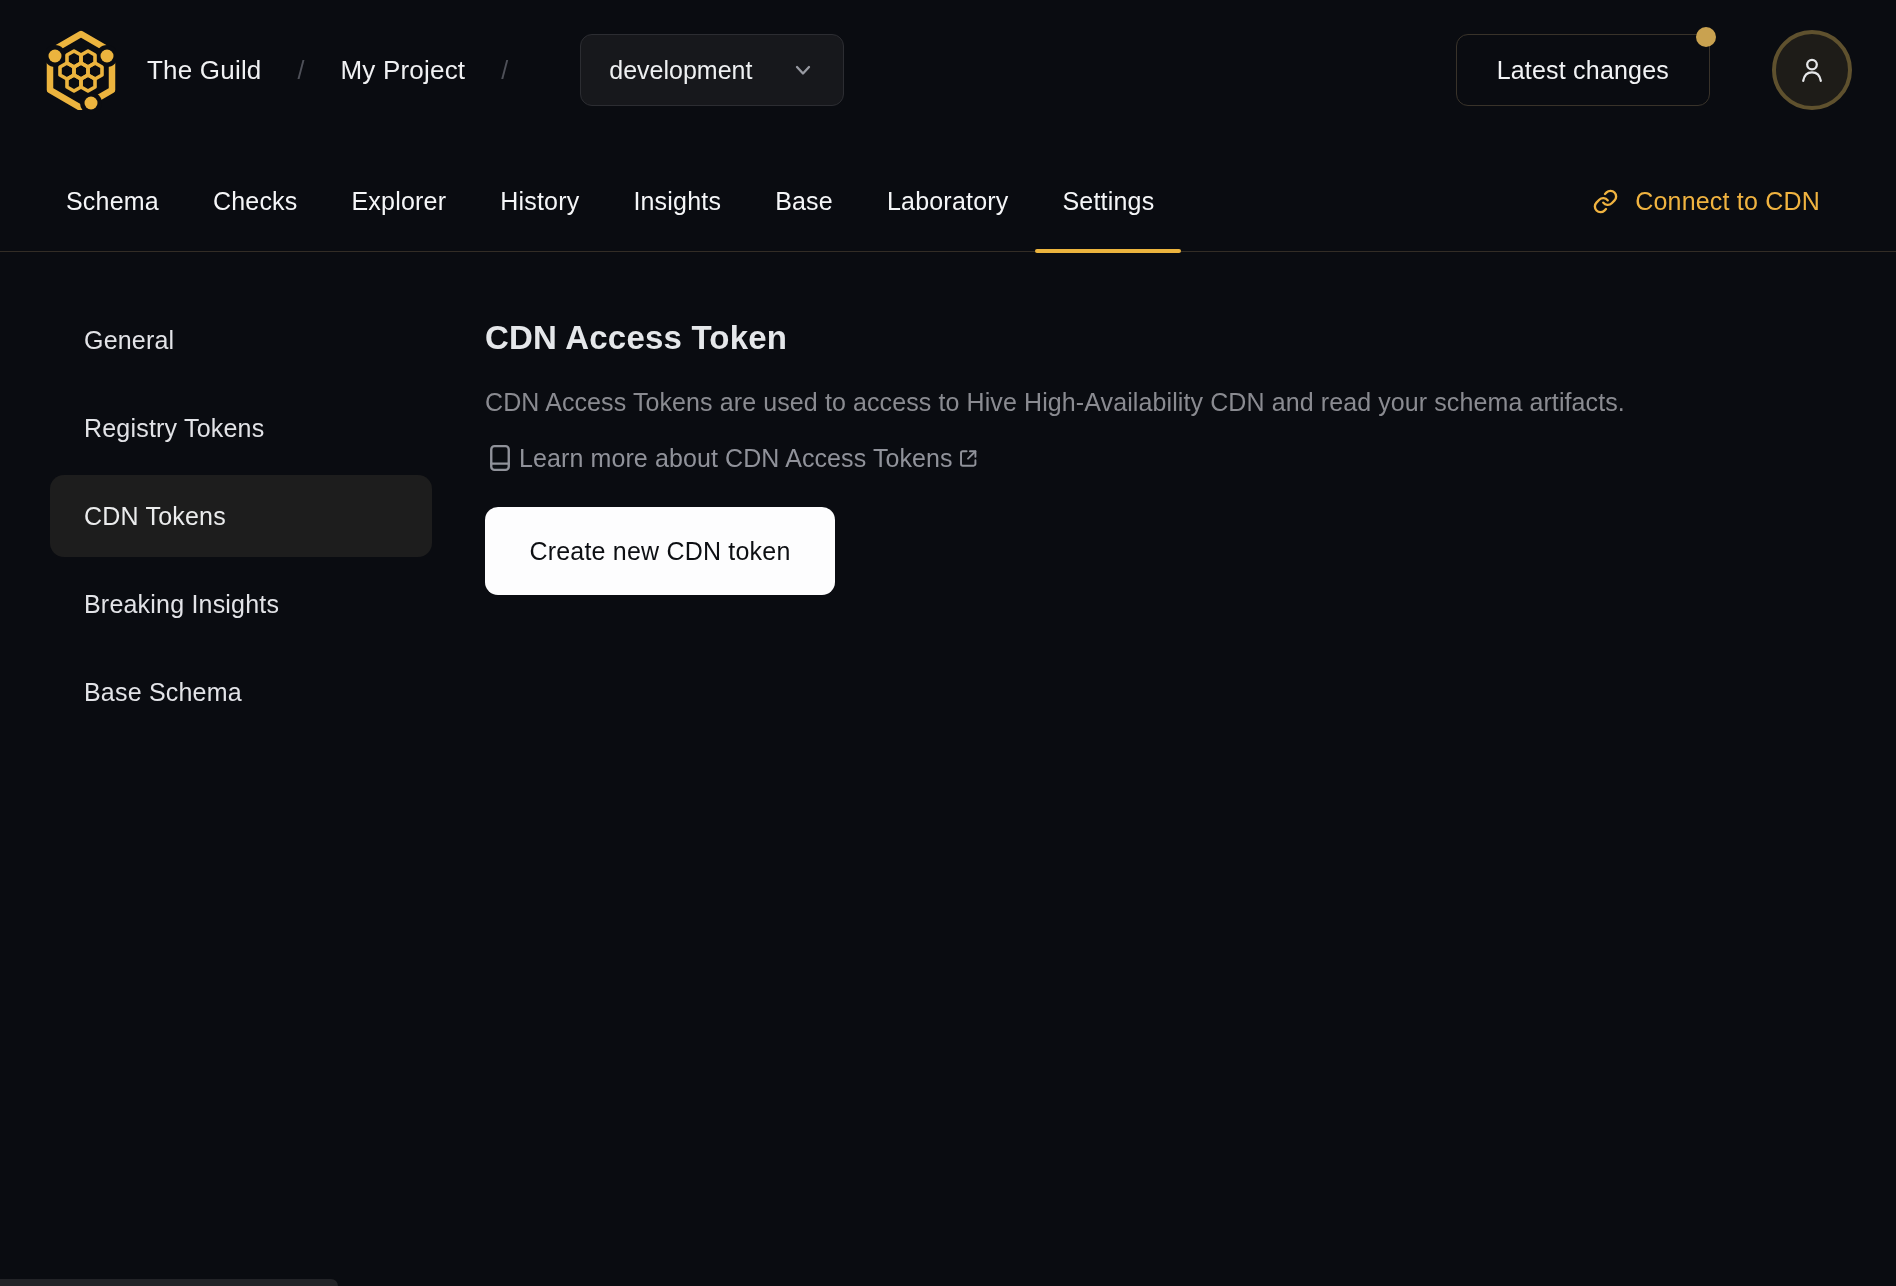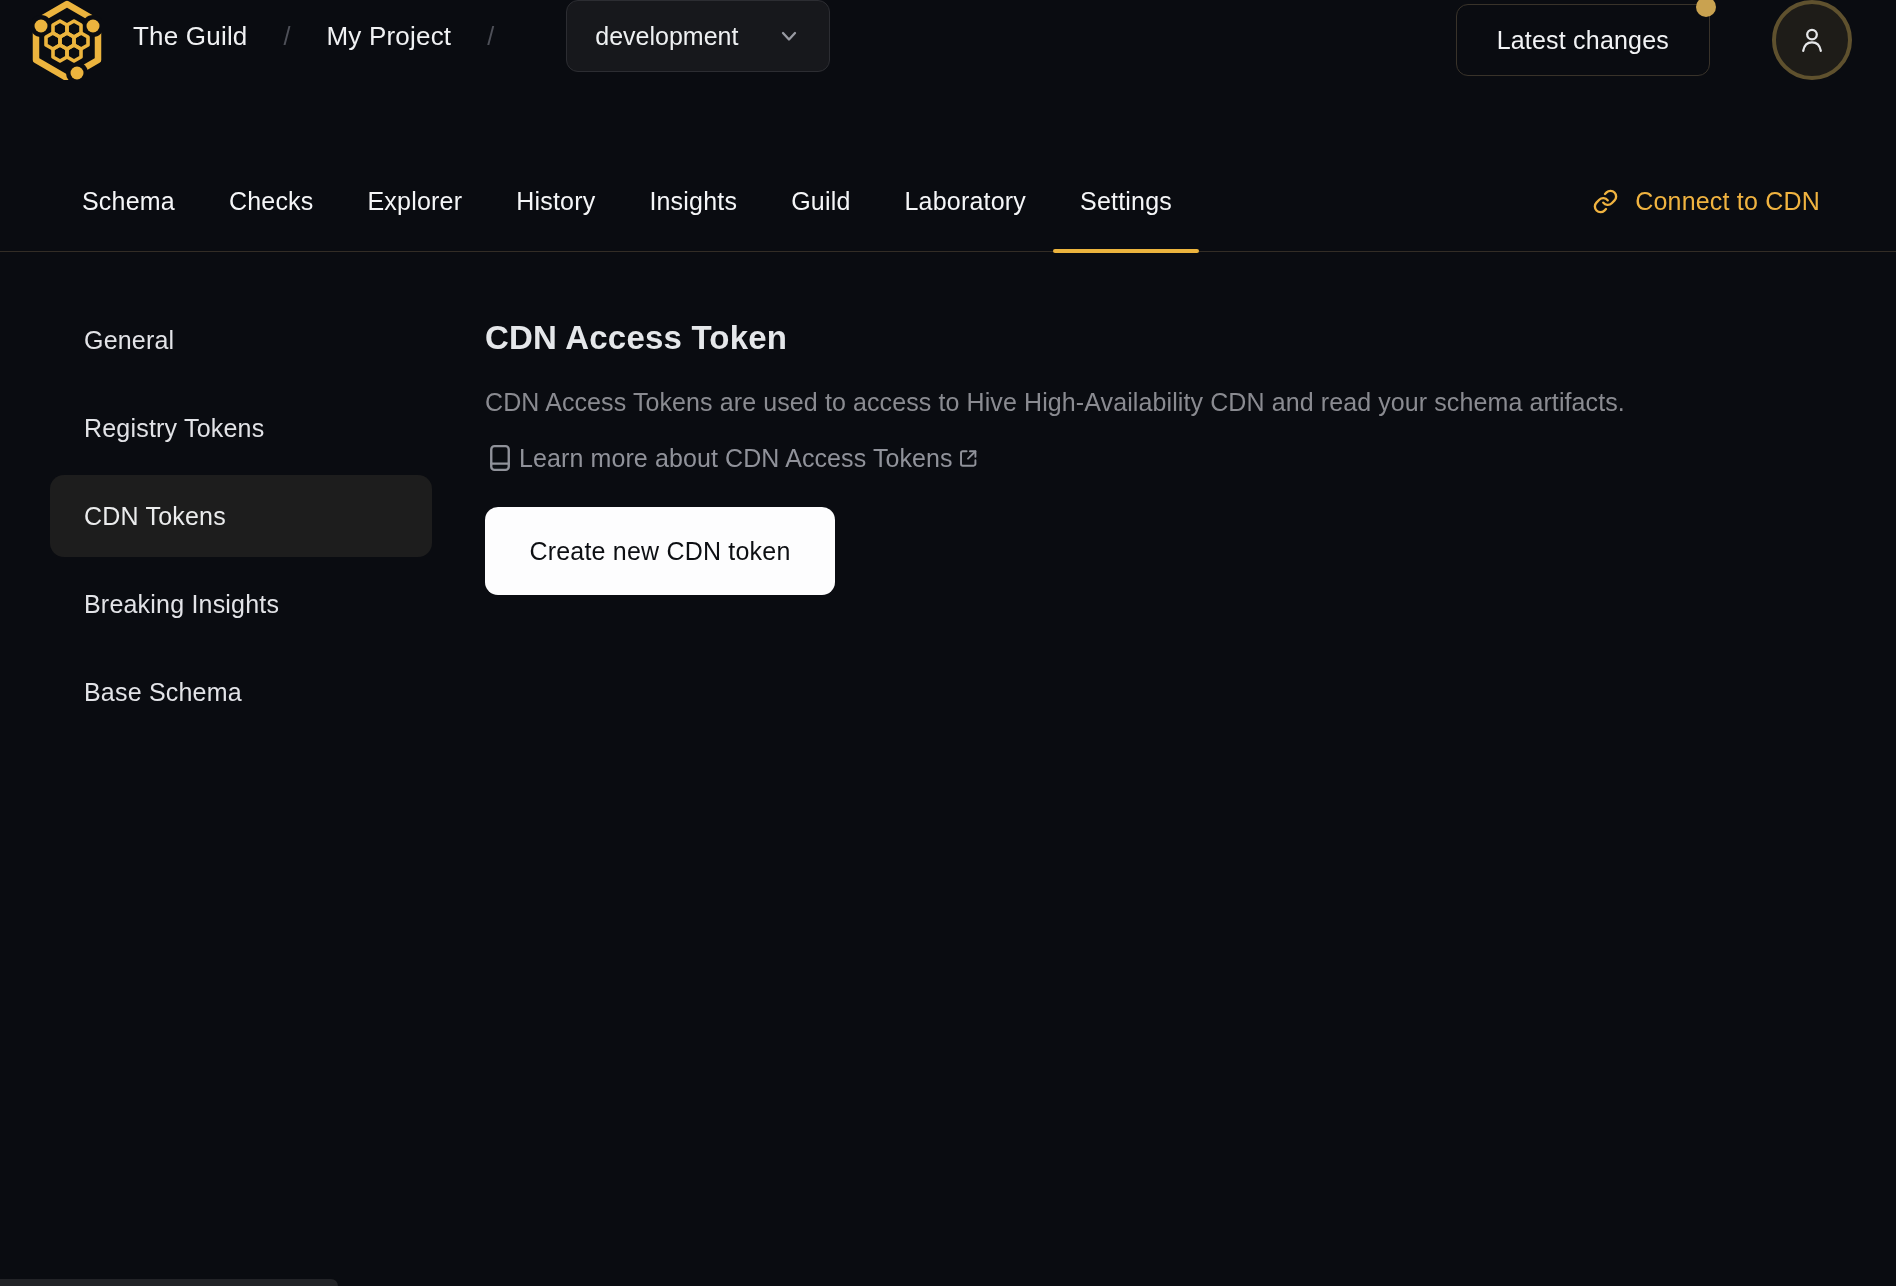--- a/index.html
+++ b/index.html
@@ -10,22 +10,22 @@
     color: #f0f1f3;
     overflow: hidden;
     position: relative;
     -webkit-font-smoothing: antialiased;
   }
   .app { width: 100%; height: 100%; display: flex; flex-direction: column; }
 
   
   .header {
     height: 140px;
-    display: flex; align-items: flex-start;
-    padding: 0 44px 0 32px;
+    display: flex; align-items: center;
+    padding: 0 44px 0 46px;
     flex: none;
   }
   .logo { width: 70px; height: 80px; flex: none; margin-right: 31px; cursor: pointer; }
   .breadcrumb { display: flex; align-items: center; }
   .crumb { font-size: 26px; color: #f0f1f3; text-decoration: none; cursor: pointer; letter-spacing: 0.2px; }
   .crumb-sep { font-size: 25px; color: #4e5058; margin: 0 36px; }
   .target-select {
     margin-left: 36px;
     height: 72px; min-width: 264px;
     background: #17181c;
@@ -62,21 +62,21 @@
     border: 4px solid #5f512e;
     display: flex; align-items: center; justify-content: center;
     cursor: pointer; padding: 0;
     box-sizing: border-box;
   }
 
   
   .tabs {
     height: 112px; flex: none;
     display: flex; align-items: center;
-    padding: 12px 76px 0 55px;
+    padding: 12px 76px 0 39px;
     box-sizing: border-box;
     border-bottom: 1px solid #332d26;
     position: relative;
   }
   .tab {
     height: 100px;
     display: flex; align-items: center;
     padding: 0 27px;
     font-size: 25px; color: #f5f6f8;
     text-decoration: none; cursor: pointer;
@@ -216,21 +216,21 @@
       </button>
     </div>
   </header>
 
   <nav class="tabs">
     <a class="tab">Schema</a>
     <a class="tab">Checks</a>
     <a class="tab">Explorer</a>
     <a class="tab">History</a>
     <a class="tab">Insights</a>
-    <a class="tab">Guild</a>
+    <a class="tab">Base</a>
     <a class="tab">Laboratory</a>
     <a class="tab active">Settings</a>
 
     <a class="connect-cdn">
       <span>
         <svg width="27" height="27" viewBox="0 0 24 24" fill="none" stroke="#f0b340" stroke-width="2.1" stroke-linecap="round" stroke-linejoin="round">
           <path d="M10 13a5 5 0 0 0 7.54.54l2.5-2.5a5 5 0 0 0-7.07-7.07l-1.4 1.39"></path>
           <path d="M14 11a5 5 0 0 0-7.54-.54l-2.5 2.5a5 5 0 0 0 7.07 7.07l1.39-1.39"></path>
         </svg>
       </span>

